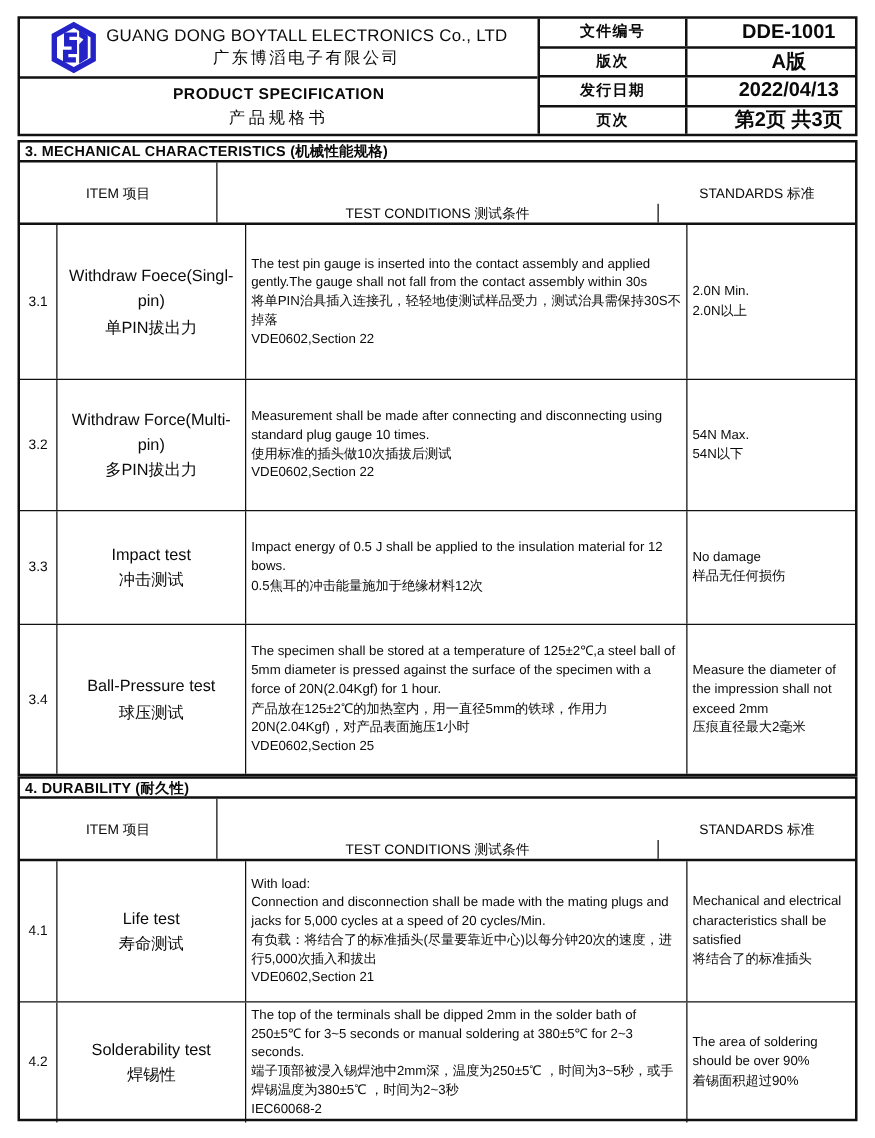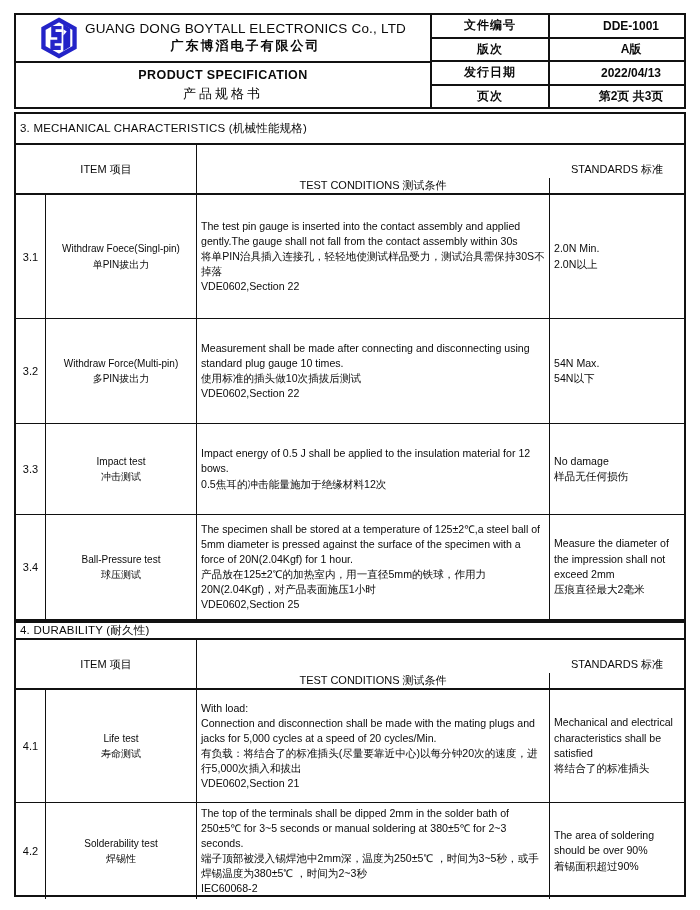--- a/index.html
+++ b/index.html
@@ -25,73 +25,73 @@
     display: flex; flex-direction: column;
   }
   .company-row {
     height: 48px; border-bottom: 2px solid #111;
     display: flex; align-items: center; justify-content: center; gap: 7px;
     padding: 0 4px;
   }
   .logo-box { width: 38px; height: 42px; flex: 0 0 auto; display: flex; align-items: center; }
   .company-names { text-align: center; }
   .company-en { font-size: 13.5px; font-weight: normal; letter-spacing: 0.2px; }
-  .company-cn { font-size: 13px; font-weight: bold; margin-top: 1px; letter-spacing: 2px; }
+  .company-cn { font-size: 13px; font-weight: normal; margin-top: 1px; letter-spacing: 2px; }
   .doc-title {
     flex: 1; display: flex; flex-direction: column;
     align-items: center; justify-content: center;
   }
   .doc-title-en { font-size: 12.5px; font-weight: bold; letter-spacing: 0.4px; }
   .doc-title-cn { font-size: 13px; font-weight: normal; margin-top: 3px; letter-spacing: 3px; }
 
   .header-right { flex: 1; display: flex; flex-direction: column; }
   .info-row { flex: 1; display: flex; border-bottom: 2px solid #111; gap: 28px; }
   .info-row:last-child { border-bottom: none; }
   .info-label {
     width: 118px; border-right: 2px solid #111;
     display: flex; align-items: center; justify-content: center;
     font-size: 12px; font-weight: bold; letter-spacing: 1px;
   }
   .info-value {
     flex: 1; display: flex; align-items: center; justify-content: center;
-    font-size: 12px; font-weight: bold;
+    font-size: 16px; font-weight: bold;
   }
 
   
   .section {
     position: absolute; left: 14px; width: 672px;
     border: 2px solid #111;
     display: flex; flex-direction: column;
     background: #fff;
   }
   .section-title {
-    height: 31px; border-bottom: 2px solid #111;
+    height: 16px; border-bottom: 2px solid #111;
     display: flex; align-items: center;
     padding-left: 4px;
-    font-size: 11.5px; font-weight: normal; letter-spacing: 0.2px;
+    font-size: 11.5px; font-weight: bold; letter-spacing: 0.2px;
   }
   .thead { display: flex; border-bottom: 2px solid #111; font-size: 11px; }
   .th { display: flex; align-items: center; justify-content: center; }
-  .th-item { width: 181px; border-right: 1.5px solid #111; }
+  .th-item { width: 158px; border-right: 1.5px solid #111; }
   .th-cond { width: 353px; border-right: 1.5px solid #111; margin-top: 33px; }
   .th-std  { flex: 1; }
 
   .tbody { flex: 1; display: flex; flex-direction: column; }
   .trow { display: flex; border-bottom: 1.5px solid #111; }
   .trow:last-child { border-bottom: none; flex: 1; }
   .td { overflow: hidden; }
   .td-no {
     width: 30px; border-right: 1.5px solid #111;
     display: flex; align-items: center; justify-content: center;
     font-size: 11px;
   }
   .td-item {
     width: 151px; border-right: 1.5px solid #111;
     display: flex; flex-direction: column; align-items: center; justify-content: center;
-    text-align: center; font-size: 10px; line-height: 1.55; padding: 2px;
+    text-align: center; font-size: 13px; line-height: 1.55; padding: 2px;
   }
   .td-cond {
     width: 353px; border-right: 1.5px solid #111;
     display: flex; flex-direction: column; justify-content: center;
     padding: 3px 4px; font-size: 10.6px; line-height: 1.42;
   }
   .td-std {
     flex: 1;
     display: flex; flex-direction: column; justify-content: center;
     padding: 3px 4px; font-size: 10.6px; line-height: 1.45;

